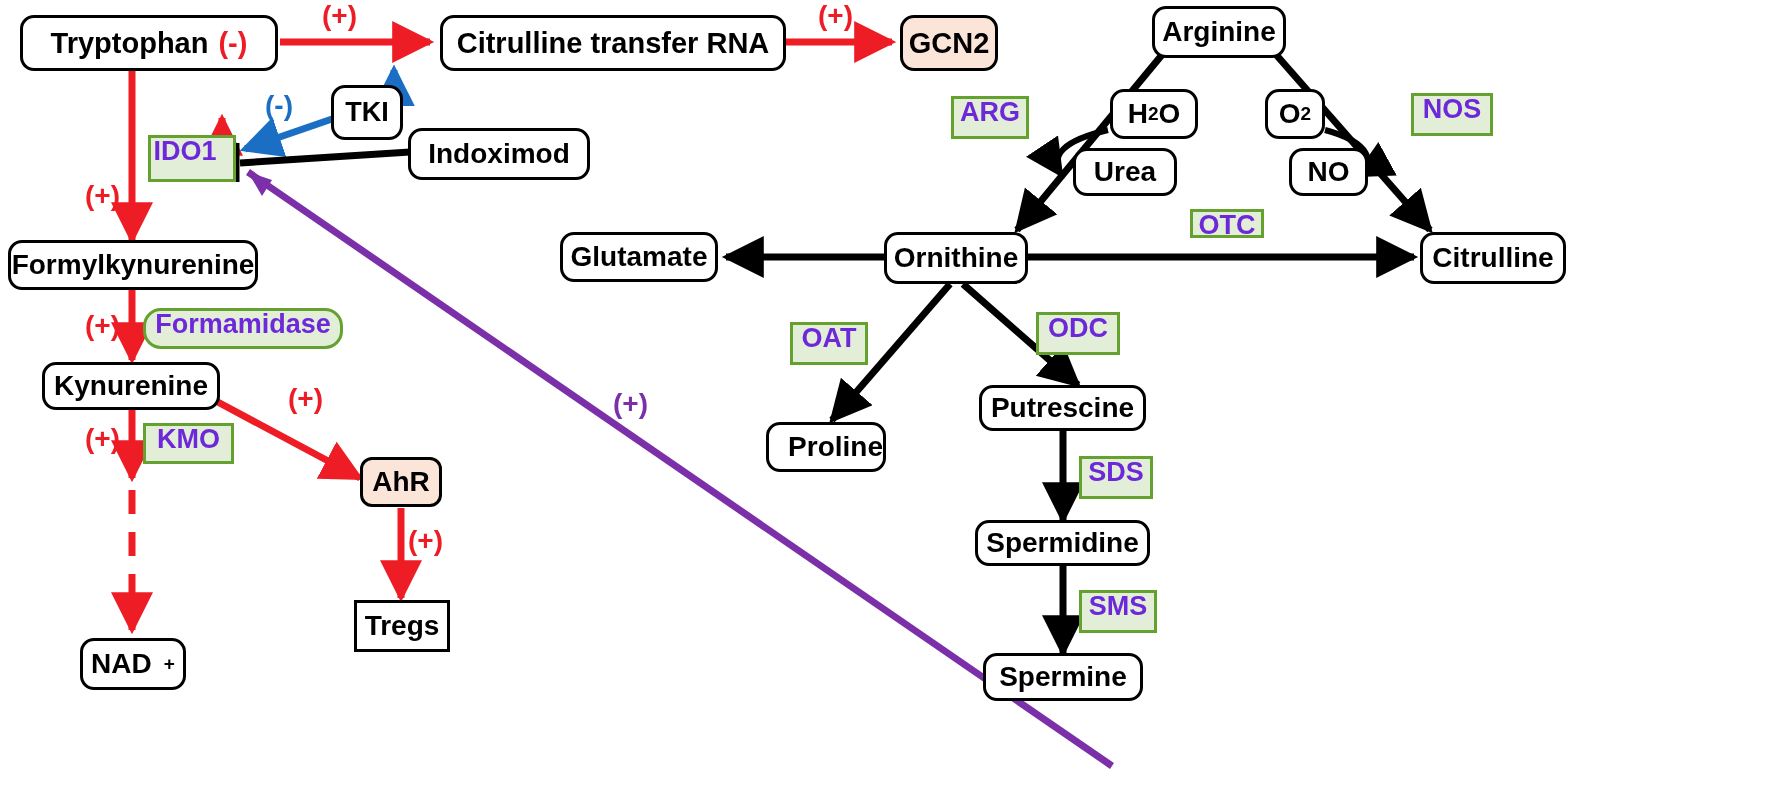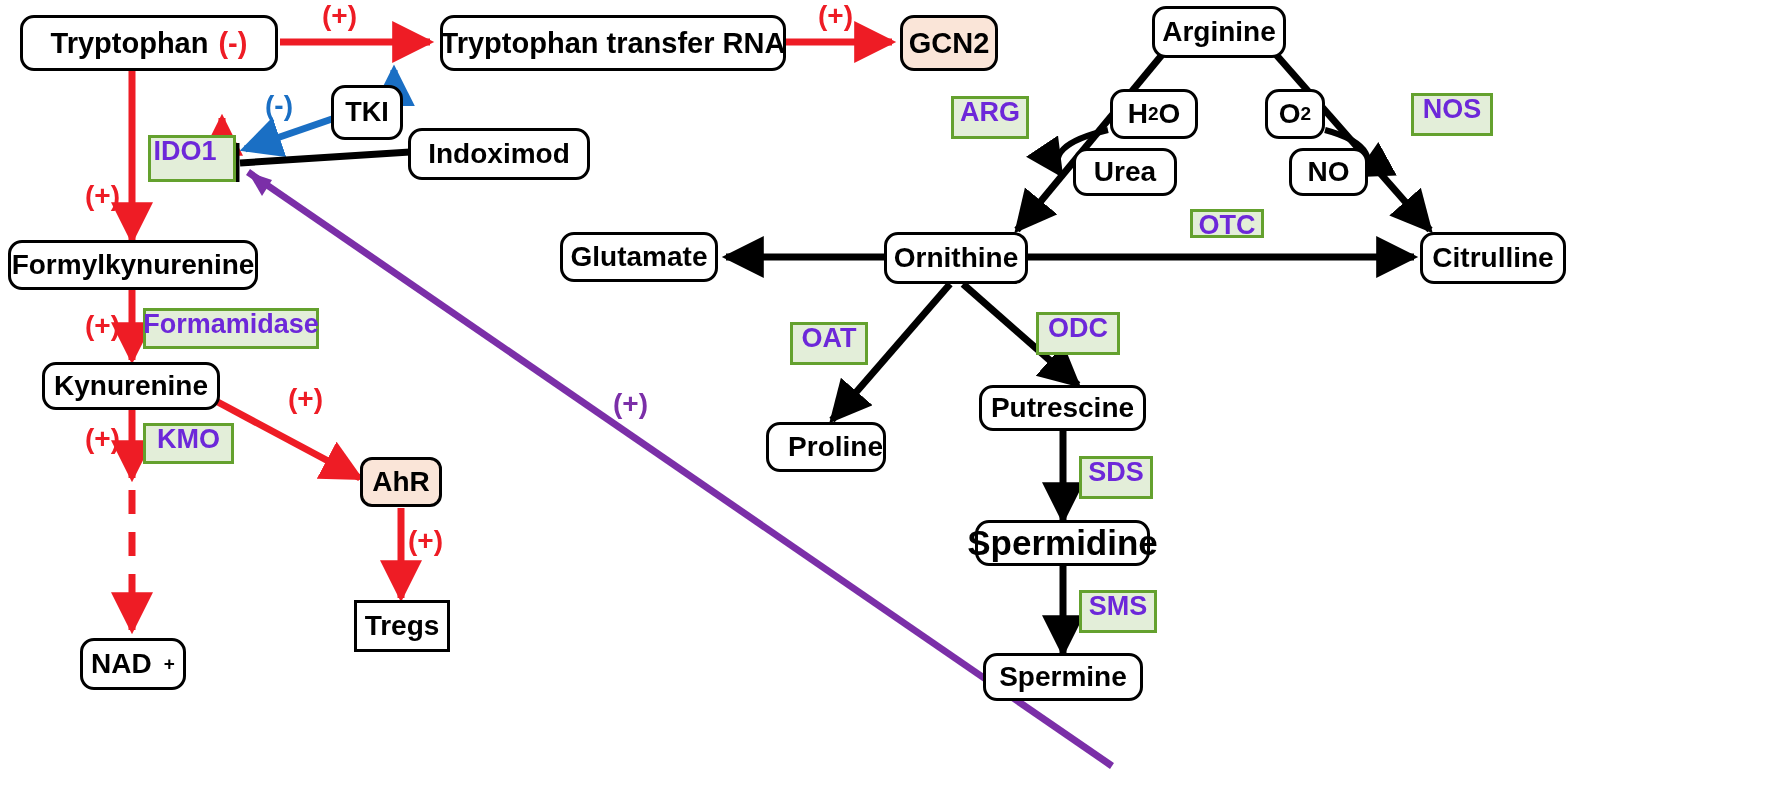--- a/index.html
+++ b/index.html
@@ -123,21 +123,21 @@
 
     <line x1="1063" y1="563" x2="1063" y2="653" stroke="#000000" stroke-width="7" marker-end="url(#ar-blk)"></line>
   </svg>
 
   <div class="node" style="left:20px;top:15px;width:258px;height:56px;font-size:29px;">
     <span>Tryptophan</span>
     <span class="sign red" style="position:static;margin-left:10px;font-size:29px;">(-)</span>
   </div>
 
   <div class="node" style="left:440px;top:15px;width:346px;height:56px;font-size:29px;">
-    <span>Tryptophan transfer RNA</span>
+    <span>Citrulline transfer RNA</span>
   </div>
 
   <div class="node peach" style="left:900px;top:15px;width:98px;height:56px;font-size:29px;">
     <span>GCN2</span>
   </div>
 
   <div class="node" style="left:331px;top:85px;width:72px;height:55px;font-size:27px;">
     <span>TKI</span>
   </div>
 
@@ -146,21 +146,21 @@
   </div>
 
   <div class="enzyme" style="left:148px;top:135px;width:88px;height:47px;font-size:27px;">
     <span style="margin-right:14px;">IDO1</span>
   </div>
 
   <div class="node" style="left:8px;top:240px;width:250px;height:50px;font-size:28px;">
     <span>Formylkynurenine</span>
   </div>
 
-  <div class="enzyme" style="left:143px;top:308px;width:176px;height:41px;font-size:27px;">
+  <div class="enzyme" style="left:143px;top:308px;width:200px;height:41px;font-size:27px;border-radius:18px;">
     <span>Formamidase</span>
   </div>
 
   <div class="node" style="left:42px;top:362px;width:178px;height:48px;font-size:28px;">
     <span>Kynurenine</span>
   </div>
 
   <div class="enzyme" style="left:143px;top:423px;width:91px;height:41px;font-size:27px;">
     <span>KMO</span>
   </div>
@@ -238,21 +238,21 @@
   </div>
 
   <div class="node" style="left:979px;top:385px;width:167px;height:46px;font-size:28px;">
     <span>Putrescine</span>
   </div>
 
   <div class="enzyme" style="left:1079px;top:456px;width:74px;height:43px;font-size:27px;">
     <span>SDS</span>
   </div>
 
-  <div class="node" style="left:975px;top:520px;width:175px;height:46px;font-size:35px;">
+  <div class="node" style="left:975px;top:520px;width:175px;height:46px;font-size:28px;">
     <span>Spermidine</span>
   </div>
 
   <div class="enzyme" style="left:1079px;top:590px;width:78px;height:43px;font-size:27px;">
     <span>SMS</span>
   </div>
 
   <div class="node" style="left:983px;top:653px;width:160px;height:48px;font-size:28px;">
     <span>Spermine</span>
   </div>

